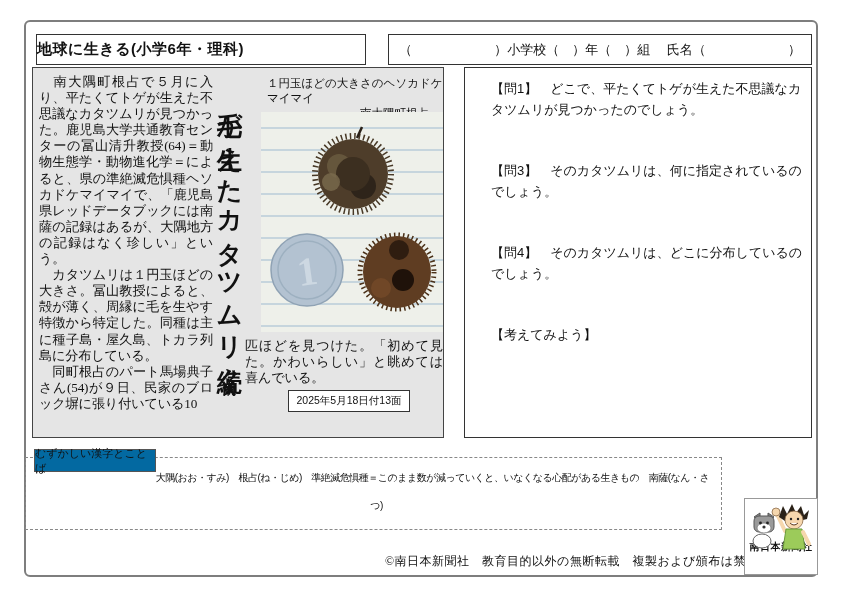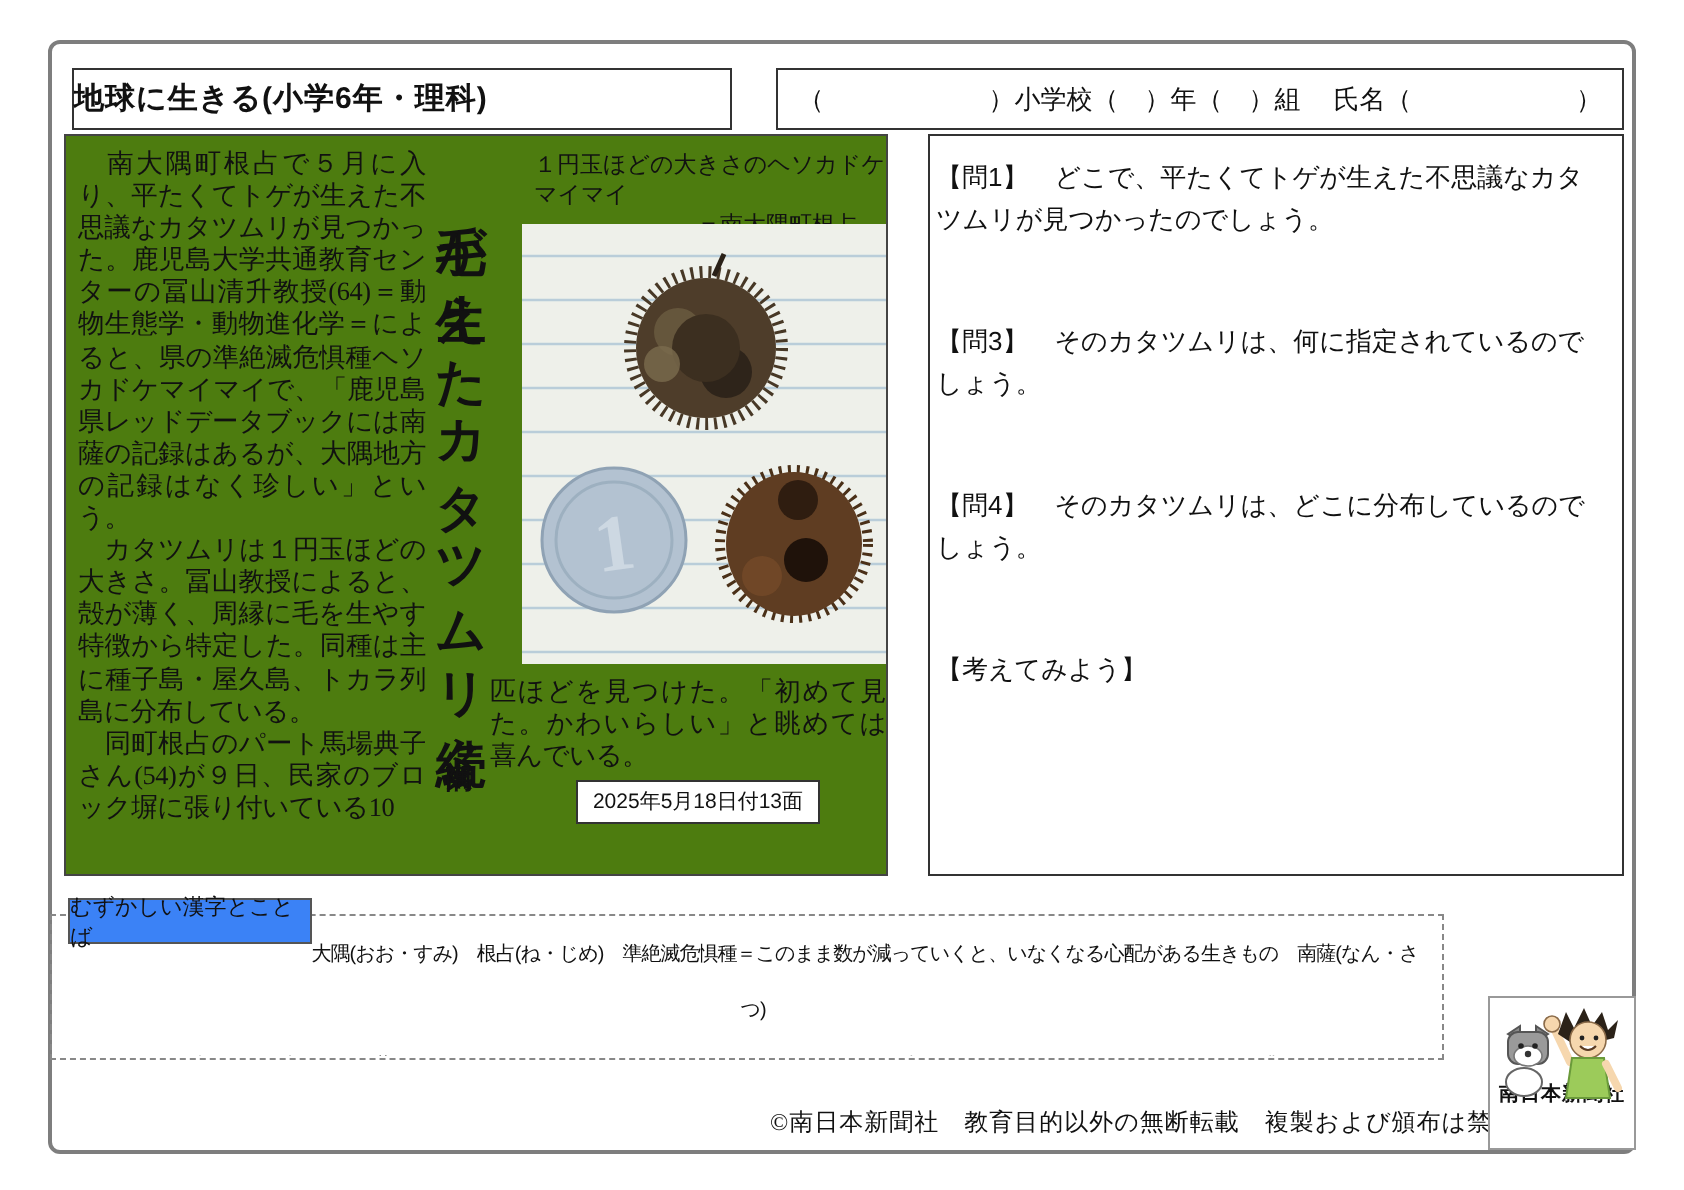--- a/index.html
+++ b/index.html
@@ -22,21 +22,21 @@
     font-weight:bold; font-size:15px; letter-spacing:.5px;
   }
   .name-box {
     position:absolute; left:388px; top:34px; width:424px; height:31px;
     border:1.5px solid #333; display:flex; align-items:center; justify-content:space-between;
     font-size:13px; padding:0 10px;
   }
   
   .article-box {
     position:absolute; left:32px; top:67px; width:412px; height:371px;
-    border:1.5px solid #444; background:#4d7c0f;
+    border:1.5px solid #444; background:#e5e5e5;
   }
   .article-col1 {
     position:absolute; left:6px; top:6px; width:174px;
     font-family:"Liberation Serif", serif;
     font-size:13.2px; line-height:16.1px; text-align:justify;
     white-space:pre-line; letter-spacing:-0.2px;
   }
   .headline {
     position:absolute; left:180px; top:24px; height:330px;
     writing-mode:vertical-rl; text-orientation:mixed;
@@ -62,32 +62,32 @@
   .date-box {
     position:absolute; left:288px; top:358px; width:122px; height:22px;
     border:1px solid #333; background:#fff; z-index:5;
     display:flex; align-items:center; justify-content:center;
     font-size:10.5px;
     margin-top:32px;
   }
   
   .question-box {
     position:absolute; left:464px; top:67px; width:348px; height:371px;
-    border:1.5px solid #333; padding:10px 8px 0 3px;
+    border:1.5px solid #333; padding:10px 8px 0 26px;
     font-size:13px; line-height:21px;
   }
   .question-item { margin-bottom:40px; }
   
   .words-box {
     position:absolute; left:25px; top:457px; width:697px; height:73px;
     border:1px dashed #888;
   }
   .words-label {
     position:absolute; left:8px; top:-9px; width:122px; height:23px;
-    border:1px solid #555; background:#3b82f6;
+    border:1px solid #555; background:#0369a1;
     display:flex; align-items:center; justify-content:center;
     font-size:11px;
   }
   .words-text {
     padding:6px 8px 0 14px;
     font-size:10px; letter-spacing:-0.5px; line-height:28px;
     white-space:pre-line; text-indent:112px;
     overflow:hidden; height:70px;text-align:center;
   }
   

